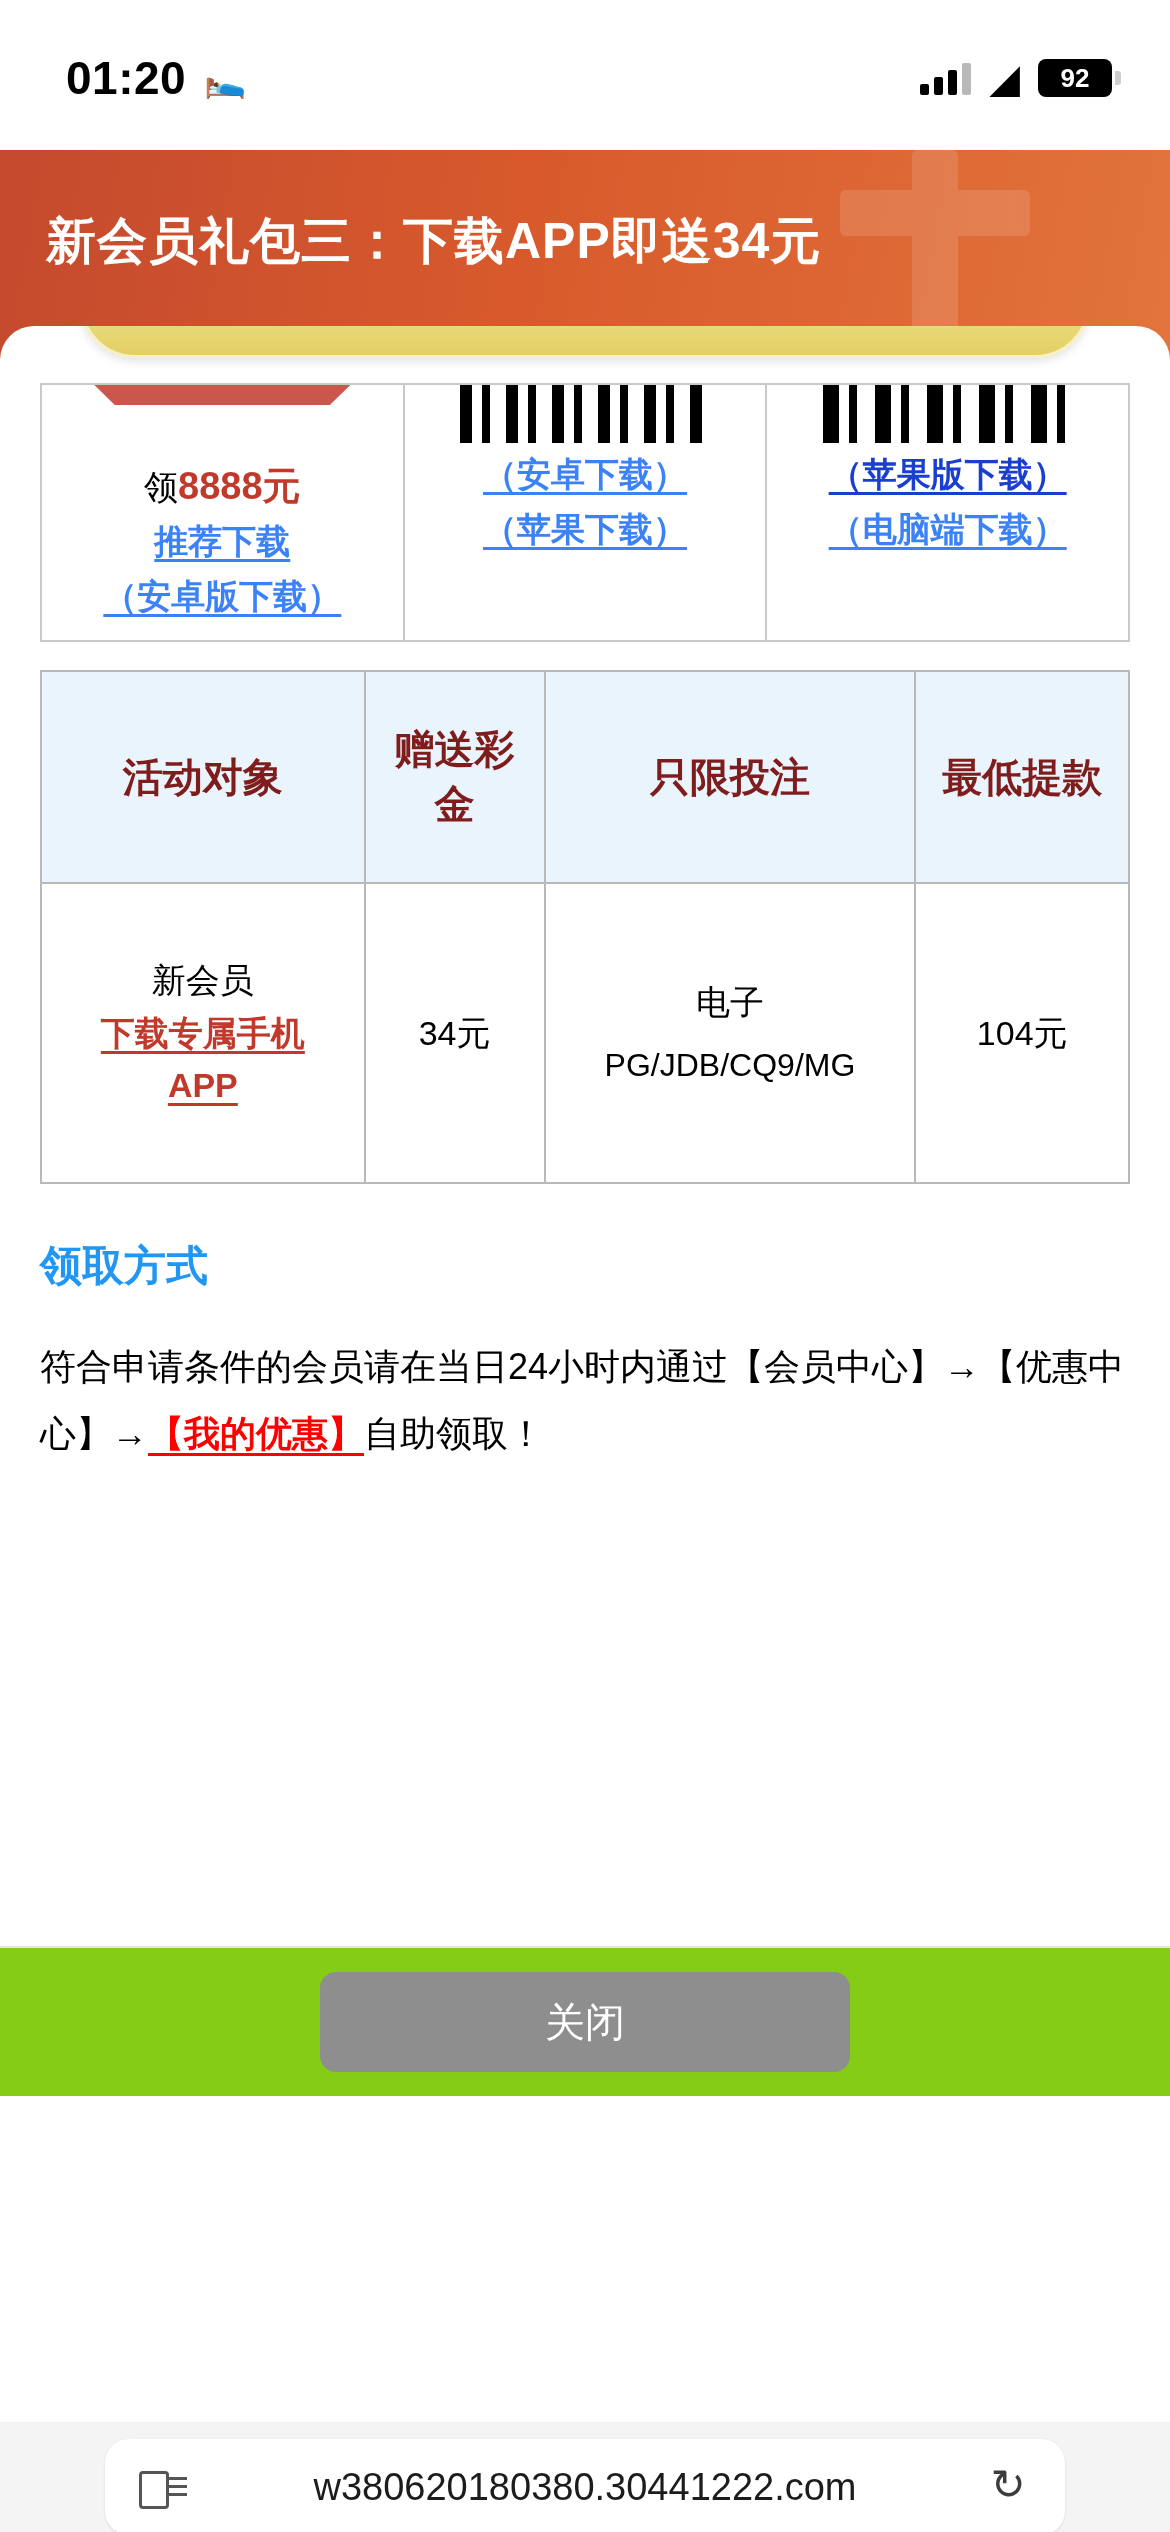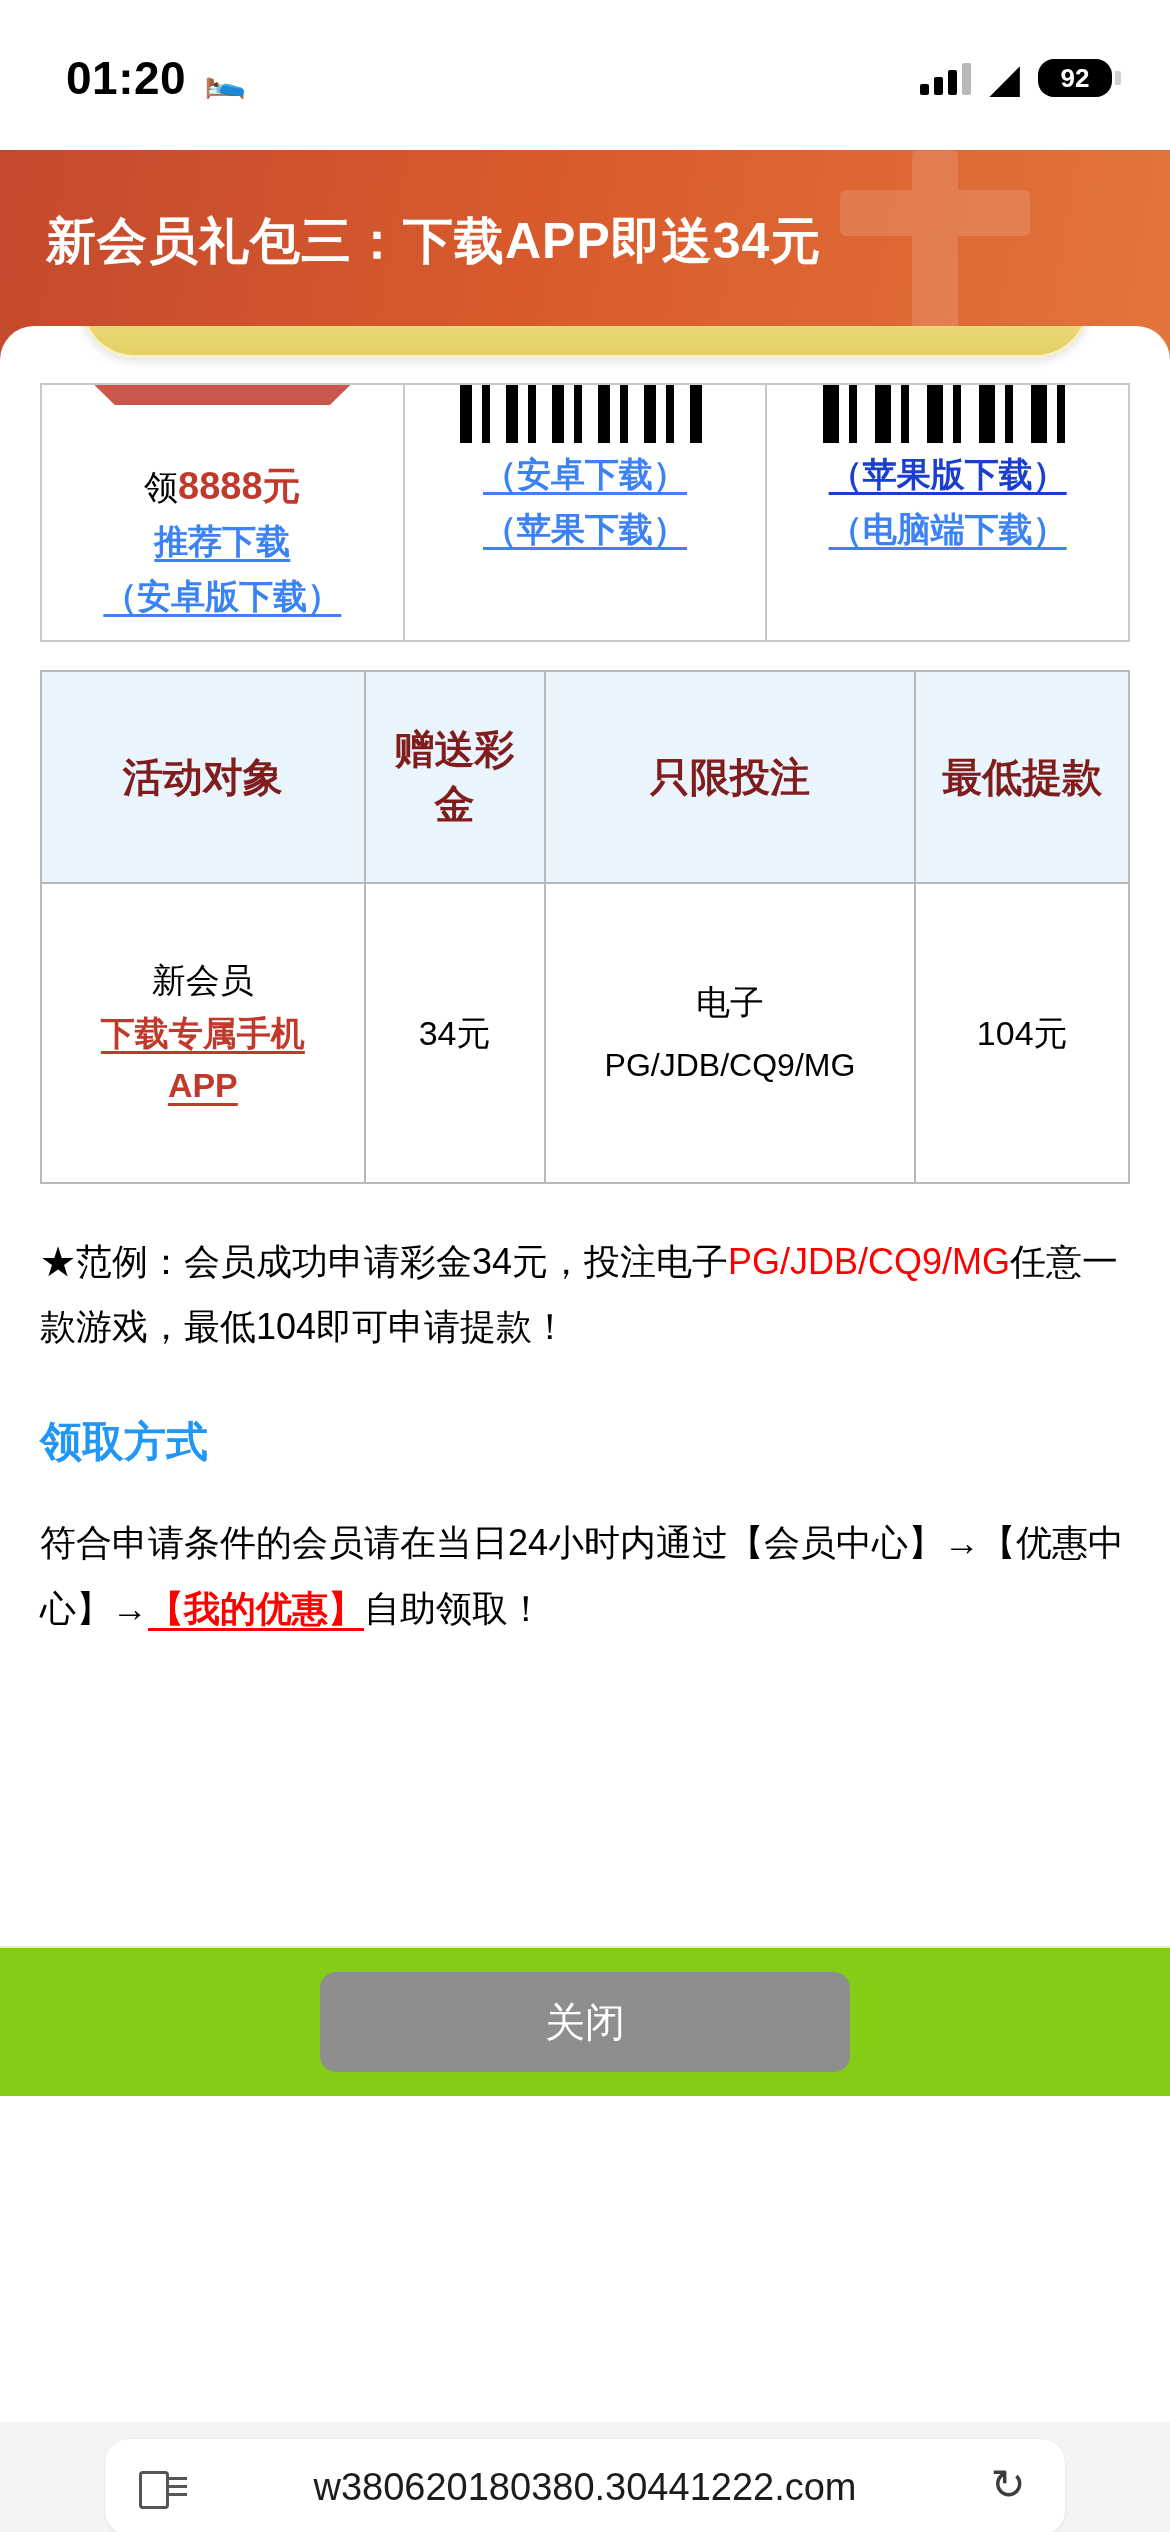--- a/index.html
+++ b/index.html
@@ -31,21 +31,21 @@
   .sb-bed { font-size: 34px; color: #000; padding-top: 10px; }
   .sb-right { display: flex; align-items: center; gap: 18px; padding-top: 6px; }
   .sig { display: flex; align-items: flex-end; gap: 5px; height: 34px; }
   .sig i { display: block; width: 9px; background: #000; border-radius: 2px; }
   .sig i:nth-child(1) { height: 11px; }
   .sig i:nth-child(2) { height: 18px; }
   .sig i:nth-child(3) { height: 25px; }
   .sig i:nth-child(4) { height: 32px; background: #b9b9b9; }
   .wifi { font-size: 40px; color: #000; line-height: 1; }
   .batt {
-    width: 74px; height: 38px; border-radius: 16px; background: #000;
+    width: 74px; height: 38px; border-radius: 8px; background: #000;
     color: #fff; font-size: 26px; font-weight: 700;
     display: flex; align-items: center; justify-content: center;
     position: relative;
   }
   .batt::after {
     content: ""; position: absolute; right: -9px; top: 12px;
     width: 6px; height: 14px; background: #cfcfcf; border-radius: 0 3px 3px 0;
   }
 
   
@@ -340,23 +340,20 @@
           <td>34元</td>
           <td>
             <div>电子</div>
             <div class="cell-sub">PG/JDB/CQ9/MG</div>
           </td>
           <td>104元</td>
         </tr>
       </tbody>
         </table>
 
-      <p class="example">
-        <span>★范例：会员成功申请彩金34元，投注电子</span><span class="rd">PG/JDB/CQ9/MG</span><span>任意一款游戏，最低104即可申请提款！</span>
-      </p>
 
       <div class="section-h">领取方式</div>
 
       <p class="howto">
         <span>符合申请条件的会员请在当日24小时内通过【会员中心】→【优惠中心】→</span><span class="rd-u">【我的优惠】</span><span>自助领取！</span>
       </p>
 
     </div>
 
     <div class="close-bar">

